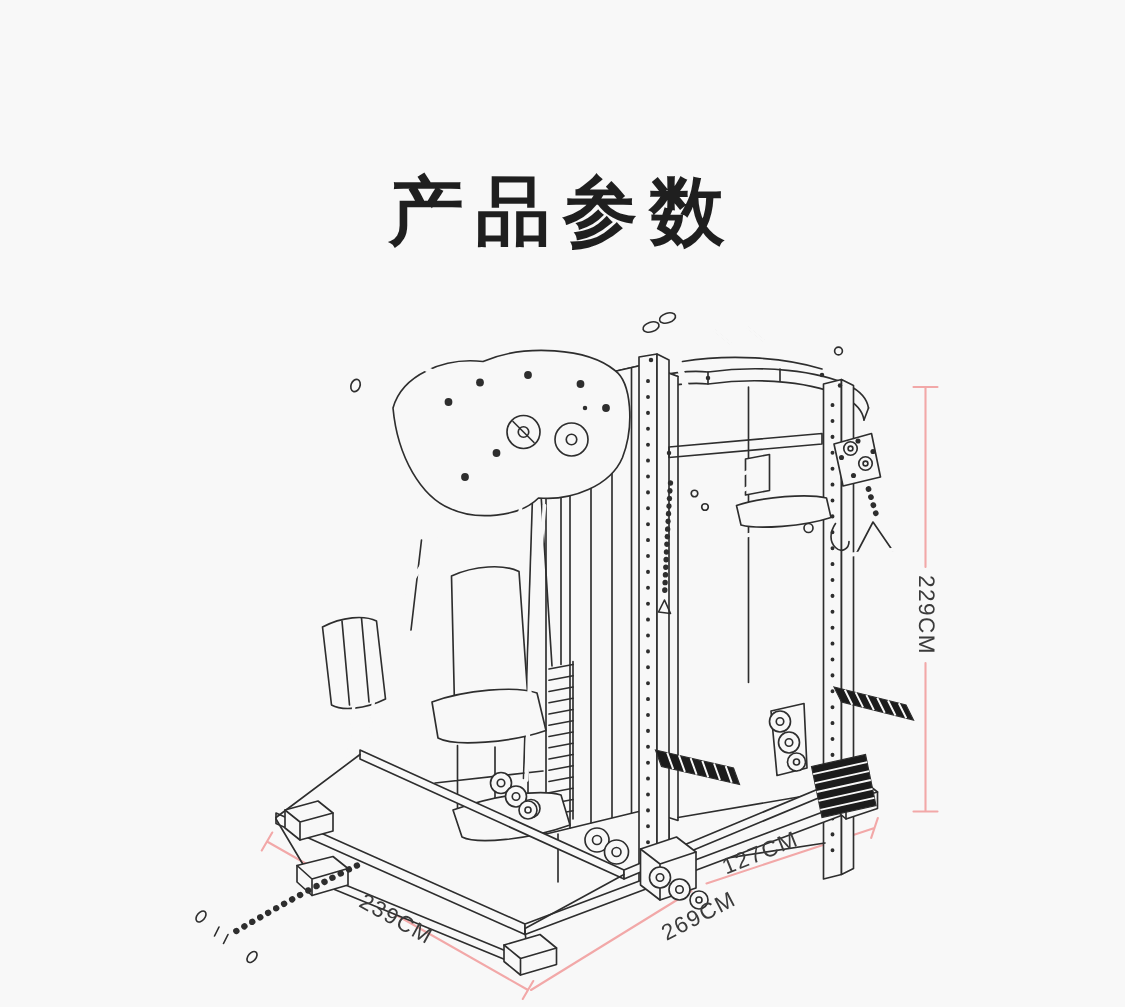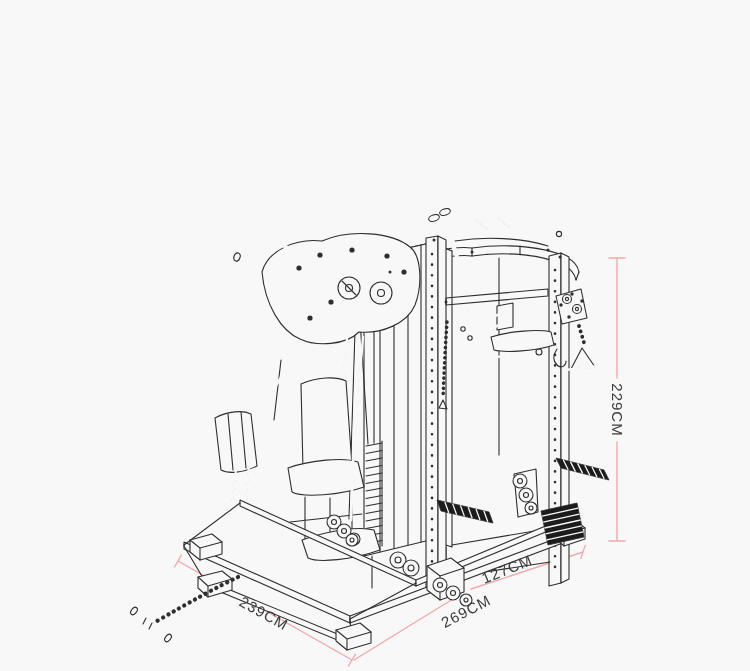--- a/index.html
+++ b/index.html
@@ -29,20 +29,21 @@
   .dim{stroke:var(--dimension,#f2a8a8);stroke-width:1.4;fill:none;stroke-linecap:round;}
   .tread{fill:var(--tread,#1c1c1c);stroke:var(--line,#2e2e2e);stroke-width:.8;}
   .stripe{stroke:var(--background,#f8f8f8);stroke-width:1.3;fill:none;}
   .solid{fill:var(--line,#2e2e2e);stroke:none;}
 </style>
 </head>
 <body>
 
 <div class="page">
 
+  <h1 class="title">产品参数</h1>
 
   <div class="diagram">
     <svg width="750" height="671" viewBox="0 0 750 671">
 
       <g class="dim">
         <path d="M617,258 V378 M617,442 V541 M609,258 H625 M609,541 H625"></path>
         <path d="M178,561 L352,660 M181.5,555 L174.5,567 M355.5,654 L348.5,666"></path>
         <path d="M354,660 L461,594"></path>
         <path d="M471,589 L583,552 M585.2,545.4 L580.8,558.6"></path>
       </g>

